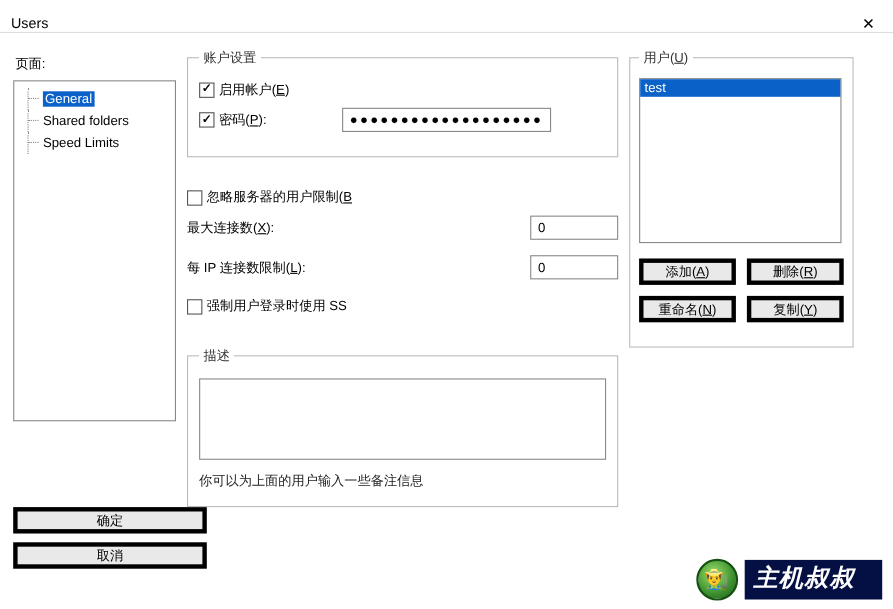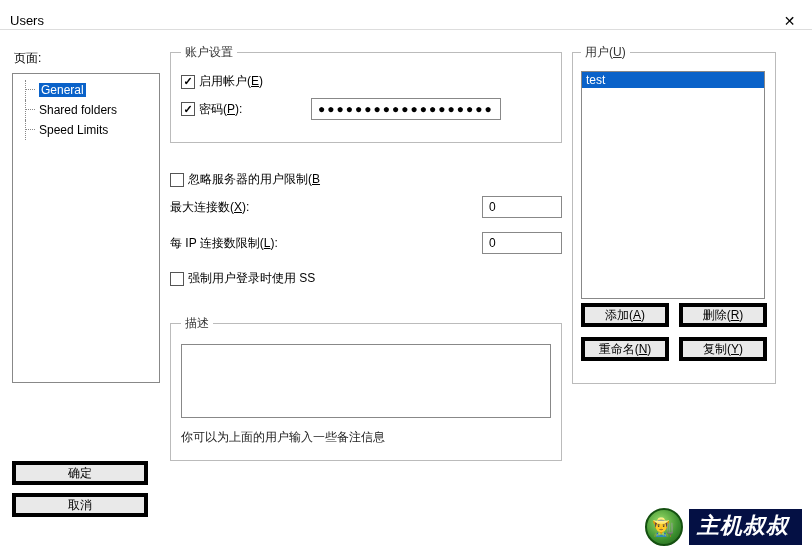--- a/index.html
+++ b/index.html
@@ -85,21 +85,21 @@
     display: inline-flex;
     align-items: center;
     justify-content: center;
     height: 24px;
     border: 4px solid #000000;
     background: #e9e9e9;
     font-size: 12px;
     cursor: default;
     user-select: none;
   }
-  .btn.wide { width: 136px; }
+  .btn.wide { width: 176px; }
   
   .middle {
     width: 392px;
     display: flex;
     flex-direction: column;
     gap: 14px;
     padding-top: 4px;
   }
   fieldset {
     border: 1px solid #bbb;
@@ -172,23 +172,23 @@
   .desc-help { margin-top: 8px; color: #222; }
   
   .right {
     width: 204px;
     padding-top: 4px;
   }
   .right fieldset { padding: 10px 8px 12px 8px; }
   .userlist {
     border: 1px solid #888;
     background: #fff;
-    height: 228px;
+    height: 150px;
     width: 184px;
-    margin-bottom: 4px;
+    margin-bottom: 14px;
   }
   .userlist .item {
     background: #0a62c9;
     color: #fff;
     padding: 1px 4px;
     font-size: 12px;
   }
   .btn-pair {
     display: flex;
     gap: 10px;
@@ -214,21 +214,21 @@
     align-items: center;
     justify-content: center;
     color: #fff;
     font-size: 18px;
   }
   .watermark .wm-text {
     font-size: 22px;
     font-weight: 900;
     color: #fff;
     background: #041044;
-    padding: 2px 13px 4px 8px;
+    padding: 2px 25px 4px 8px;
     font-style: italic;
     letter-spacing: 1px;
   }
   .label-main { display:inline-block; min-width: 120px; }
   .lbl-part .hotkey { text-decoration: underline; }
 </style>
 </head>
 <body>
 
 <div class="titlebar">

